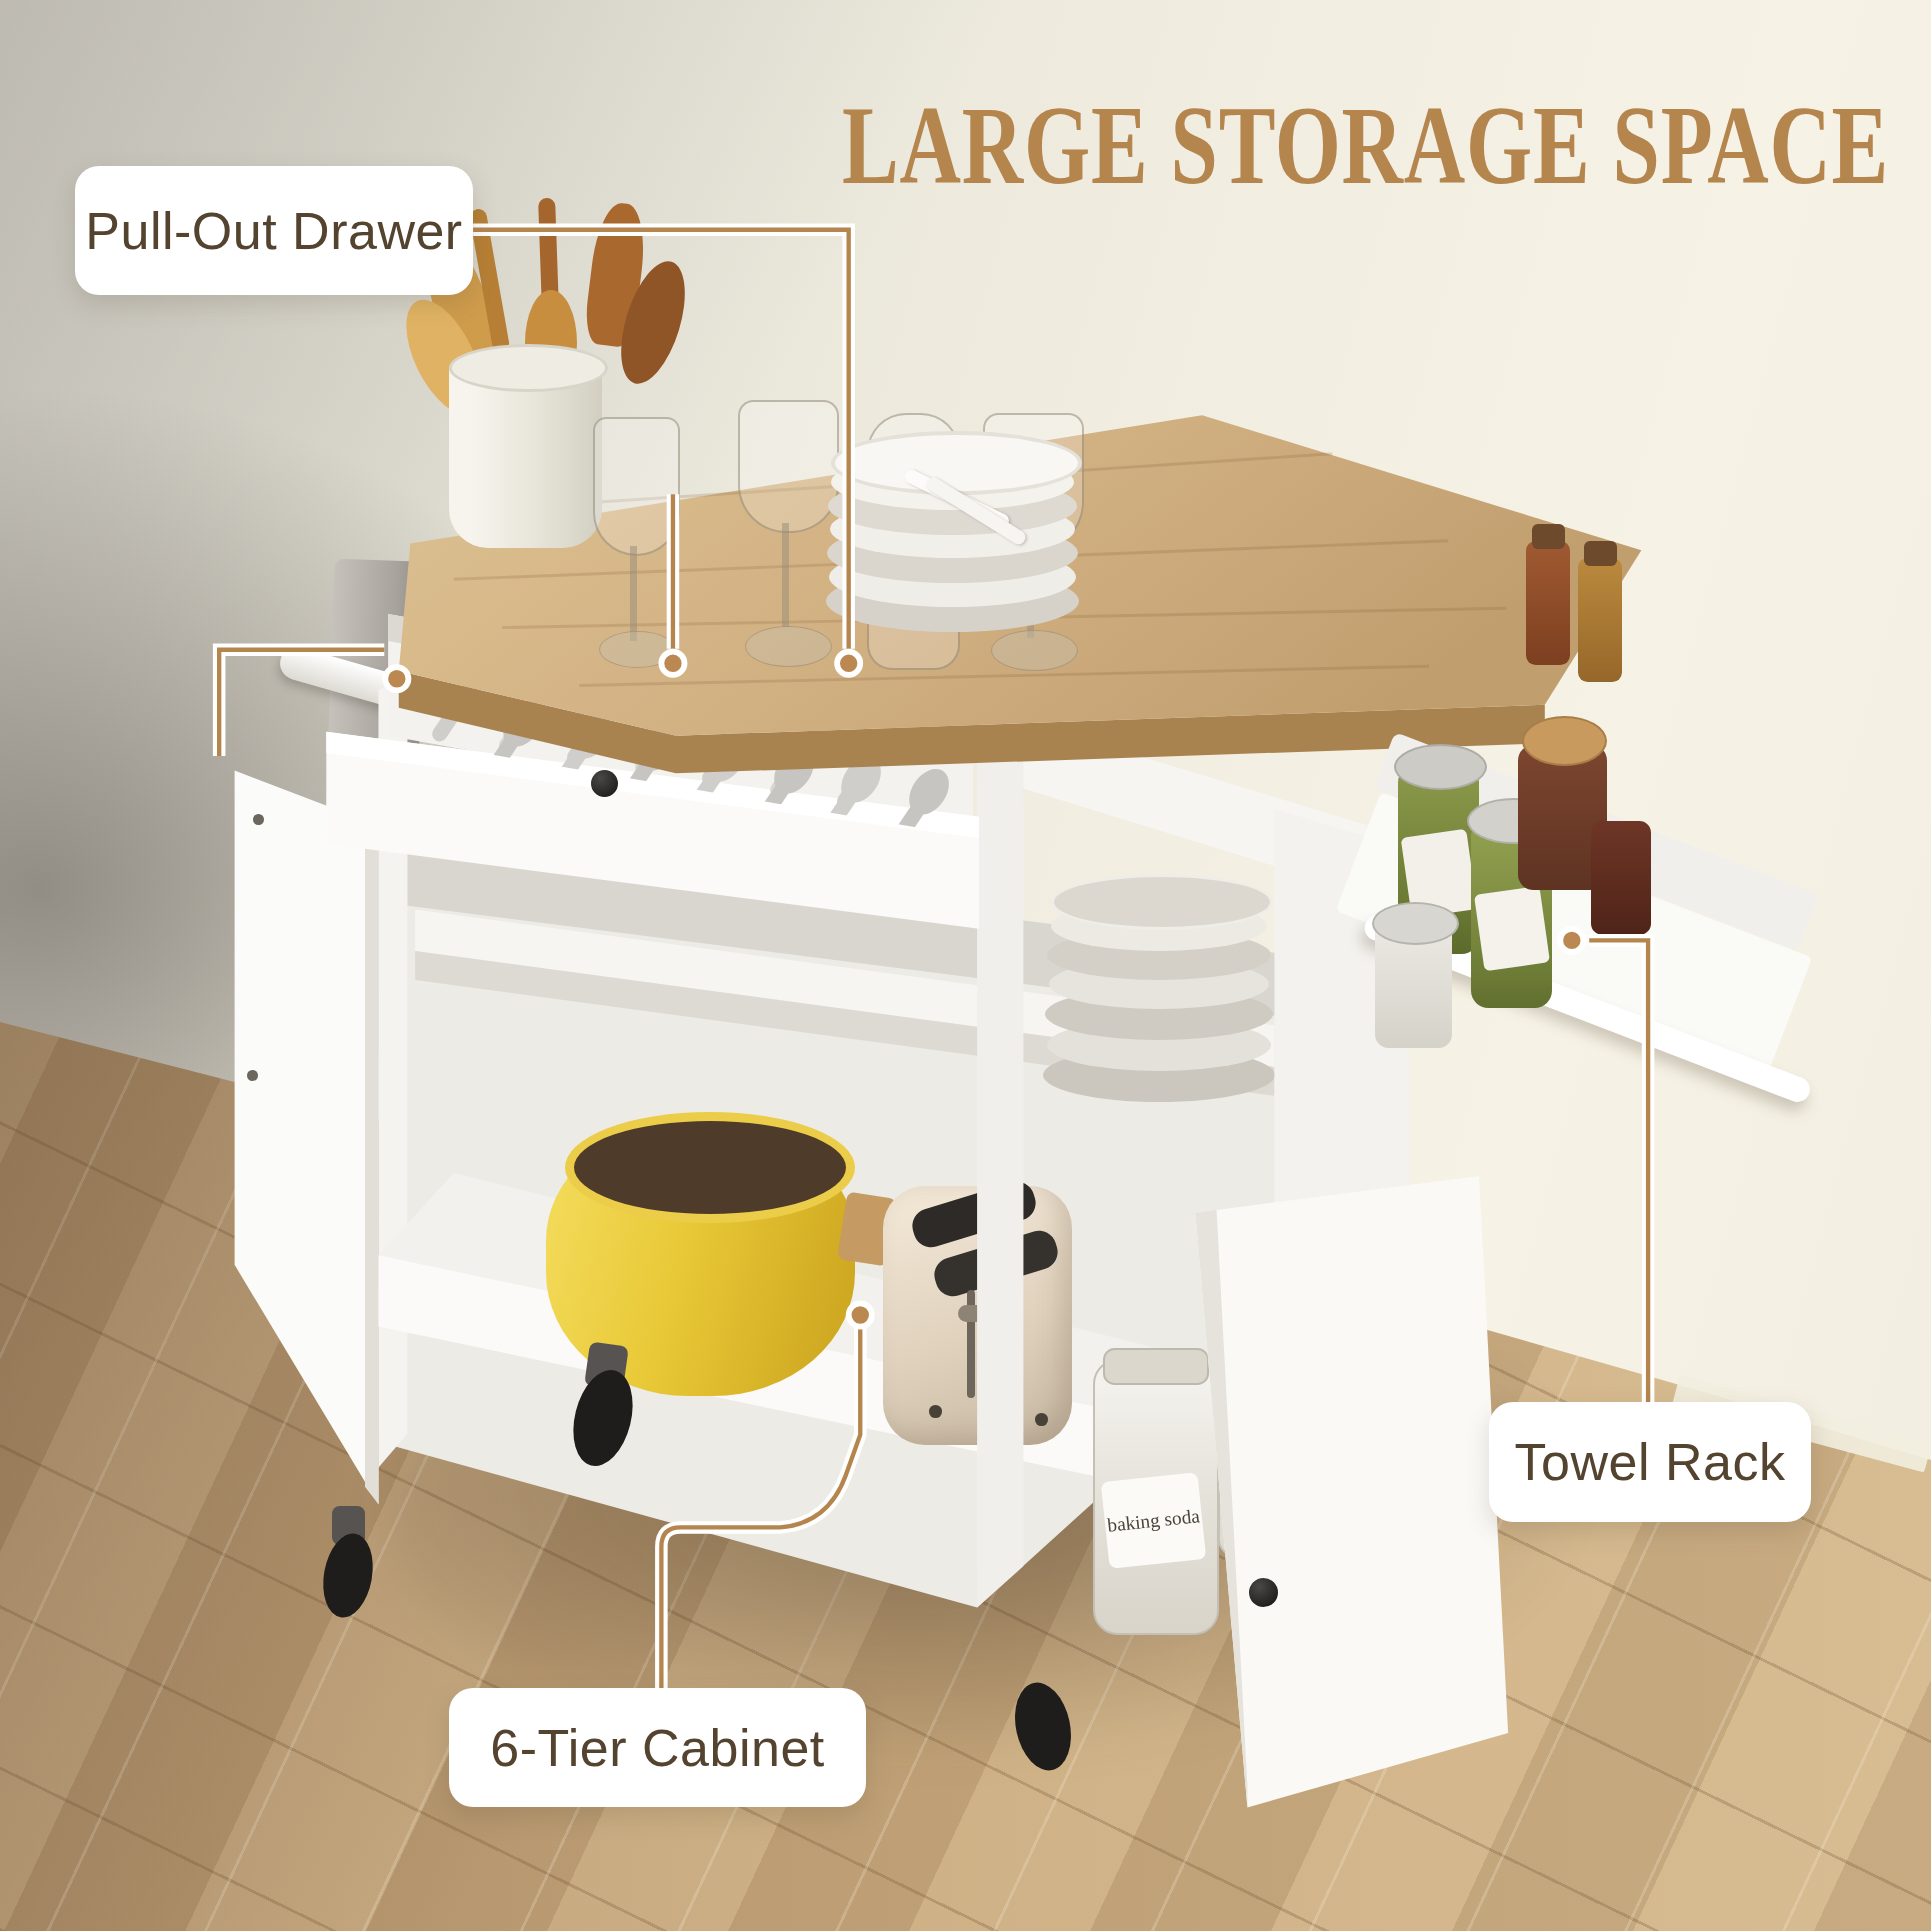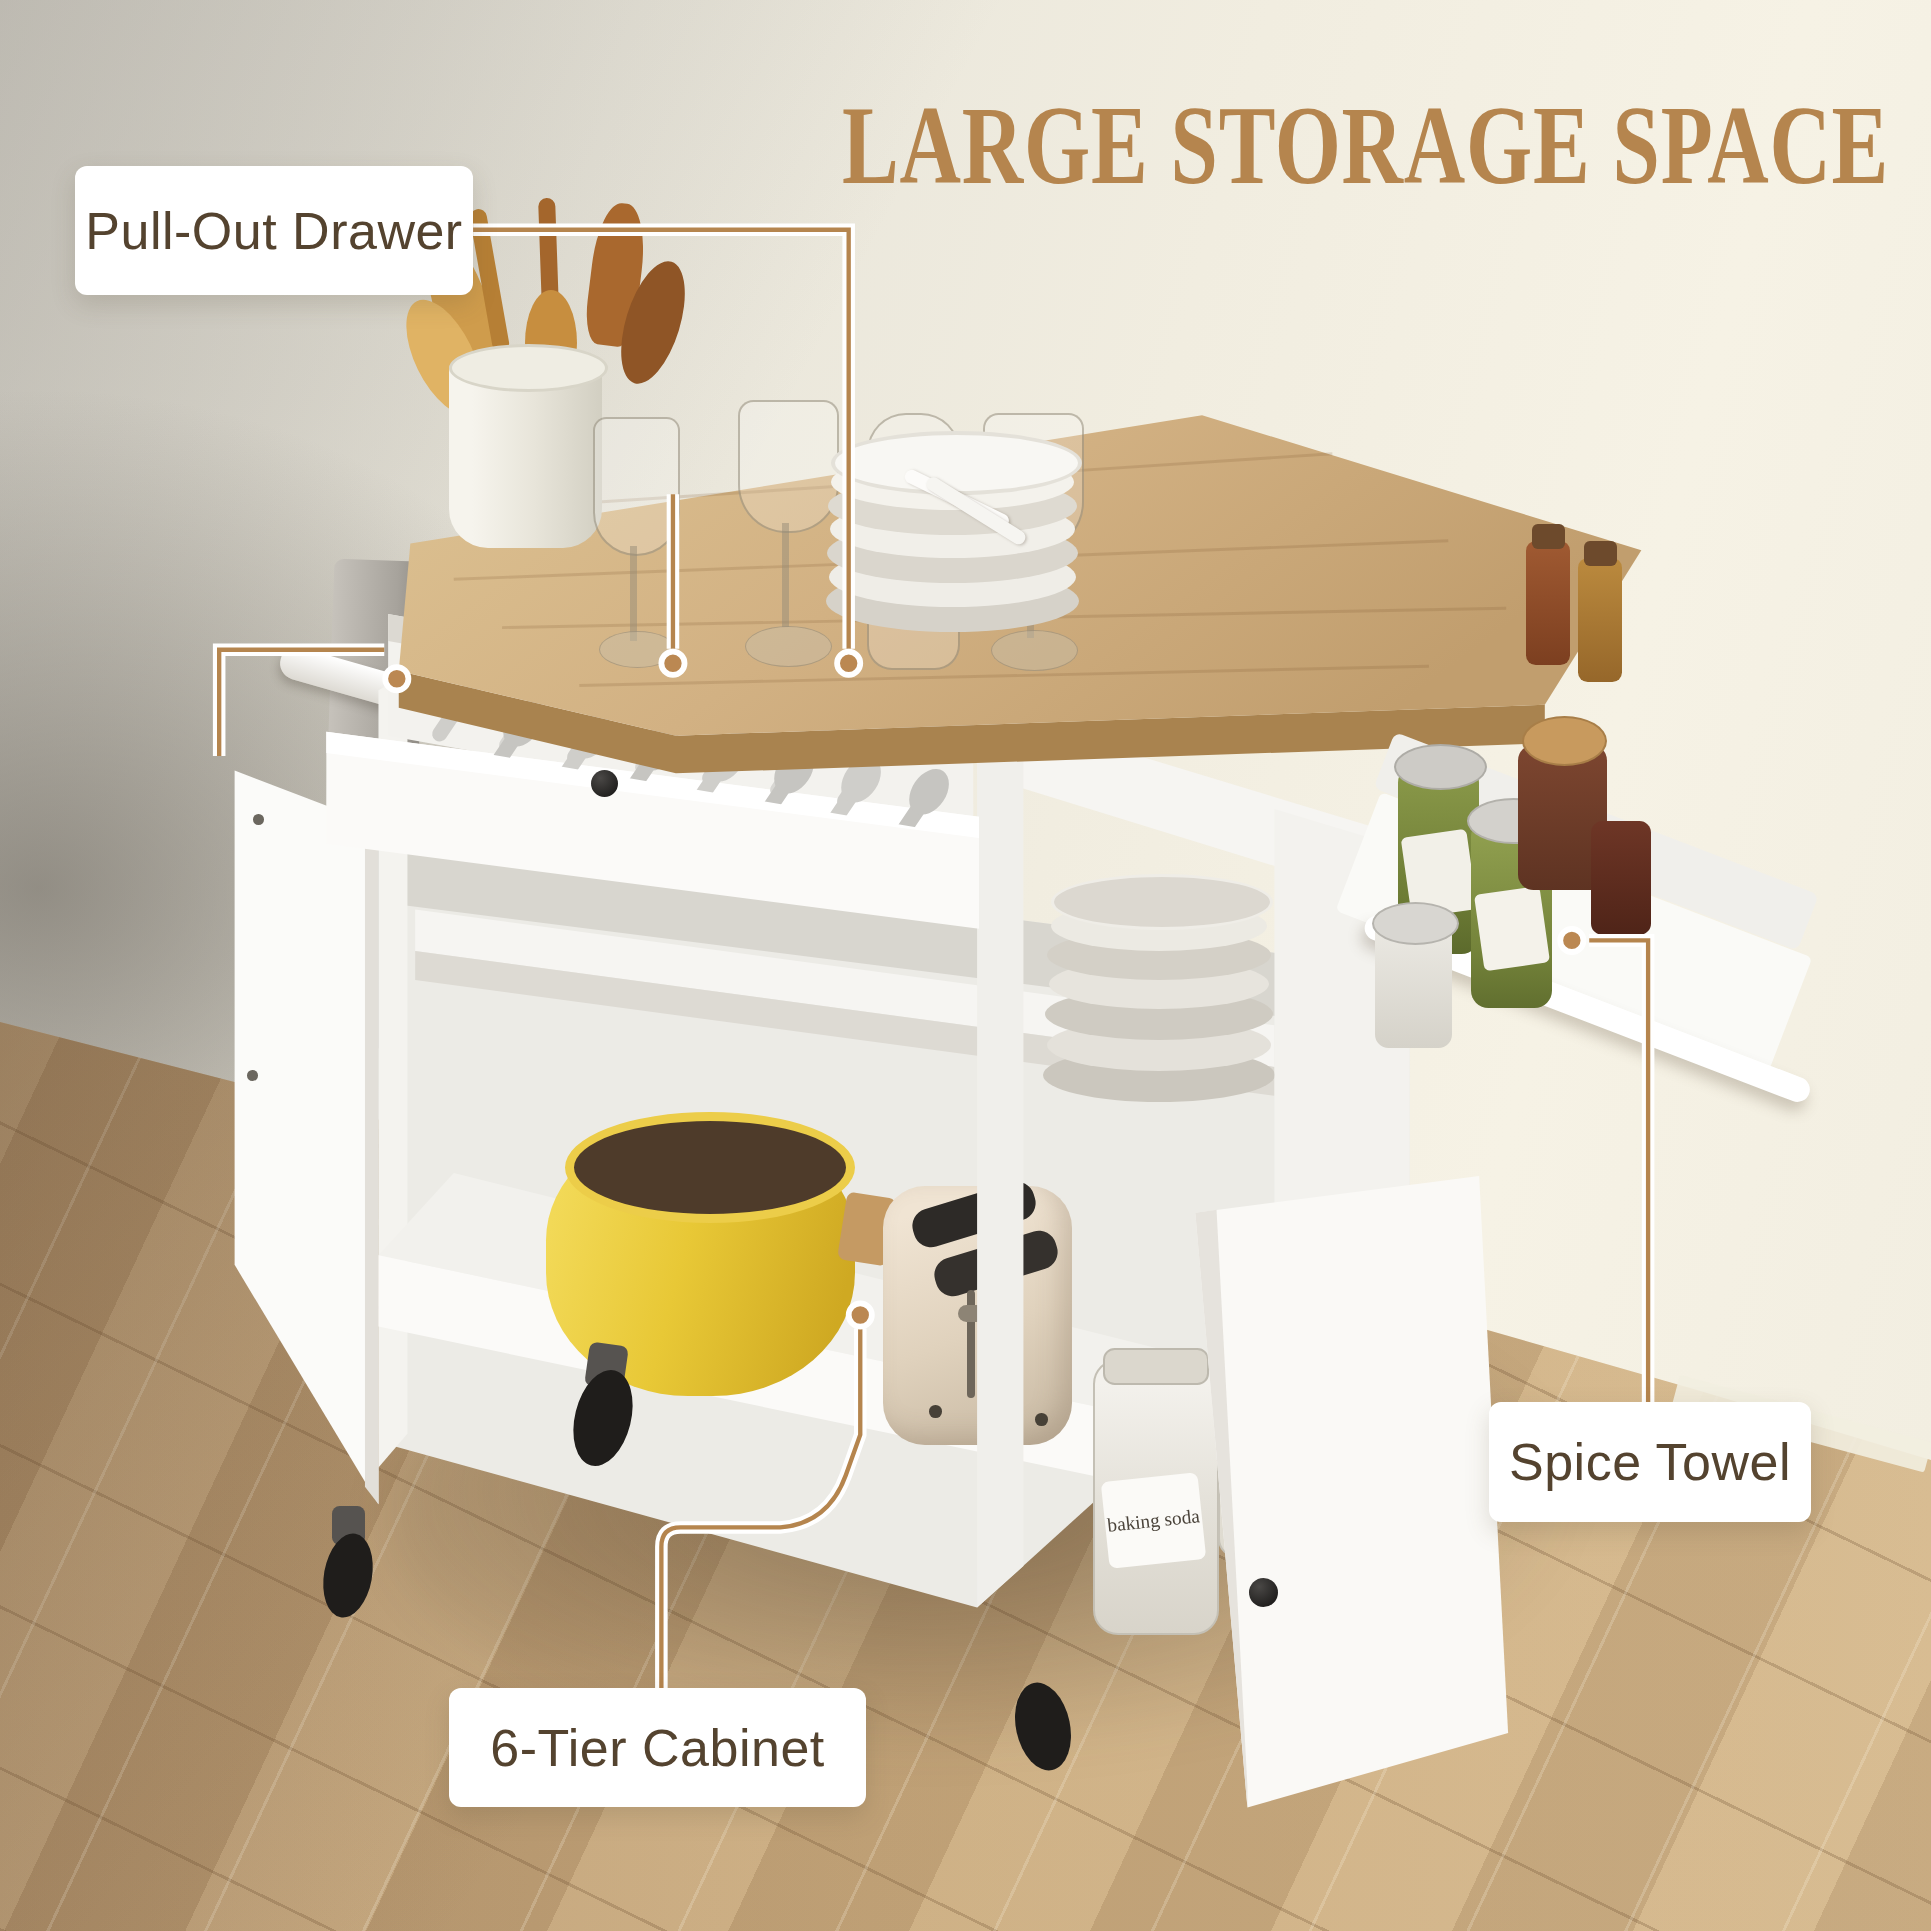--- a/index.html
+++ b/index.html
@@ -17,21 +17,21 @@
       linear-gradient(125deg, rgba(74,53,35,0.52) 0%, rgba(74,53,35,0.22) 30%, rgba(74,53,35,0) 55%),
       repeating-linear-gradient(115deg, rgba(255,250,235,0.20) 0 2.9px, rgba(255,250,235,0) 2.9px 143px),
       repeating-linear-gradient(26deg, rgba(104,74,44,0.25) 0 2.9px, rgba(104,74,44,0) 2.9px 145px),
       repeating-linear-gradient(115deg, rgba(255,236,200,0.10) 0 164px, rgba(96,66,38,0.10) 164px 328px),
       linear-gradient(to right, #b79871 0%, #c9aa7e 45%, #d4b78c 100%);}
   .baseboard{left:1680px;top:1375px;width:261px;height:31px;background:#f2eee0;transform:rotate(15deg);transform-origin:left top;opacity:.9;border-radius:2.9px;}
   .cart-shadow{left:386px;top:1265px;width:1207px;height:502px;border-radius:50%;
     background:radial-gradient(ellipse at 45% 45%, rgba(56,42,29,0.45), rgba(56,42,29,0) 70%);filter:blur(21px);}
   
   .poly{position:absolute;left:0;top:0;width:1931px;height:1931px;}
-  .label-box{position:absolute;background:#ffffff;border-radius:12px;display:flex;align-items:center;justify-content:center;
+  .label-box{position:absolute;background:#ffffff;border-radius:24px;display:flex;align-items:center;justify-content:center;
     color:#54432f;font-size:52px;letter-spacing:0.5px;box-shadow:0 9.7px 25px rgba(90,75,55,0.18);}
   .title{position:absolute;left:842px;top:81px;width:1159px;color:#b5854e;
     font-family:"Liberation Serif",serif;font-weight:700;font-size:112px;letter-spacing:1px;
     transform:scaleX(0.76);transform-origin:left top;white-space:nowrap;}
   .cutl{position:absolute;width:14.5px;height:93px;border-radius:7.7px;background:#cfceca;}
   .cutl::before{content:"";position:absolute;left:-9.7px;top:-25px;width:34px;height:50px;border-radius:50%;background:inherit;}
   .glass{position:absolute;border:2.9px solid rgba(125,115,95,0.45);background:rgba(255,255,255,0.22);}
   .gfoot{position:absolute;border-radius:50%;background:rgba(200,190,170,0.45);border:1.9px solid rgba(125,115,95,0.4);}
   .wheel{position:absolute;background:#1f1d1b;border-radius:50%;}
   .hinge{position:absolute;width:10.6px;height:10.6px;border-radius:50%;background:#6b675f;}
@@ -249,20 +249,20 @@
       <circle cx="891" cy="1362" r="12"></circle>
     </g>
   </svg>
 
   <div class="title">LARGE STORAGE SPACE</div>
 
   <div class="label-box" style="left:75px;top:166px;width:398px;height:129px;">
     <span>Pull-Out Drawer</span>
   </div>
   <div class="label-box" style="left:1489px;top:1402px;width:322px;height:120px;">
-    <span>Spice Towel</span>
+    <span>Towel Rack</span>
   </div>
   <div class="label-box" style="left:449px;top:1688px;width:417px;height:119px;">
     <span>6-Tier Cabinet</span>
   </div>
 
 </div>
 
 
 </body></html>

